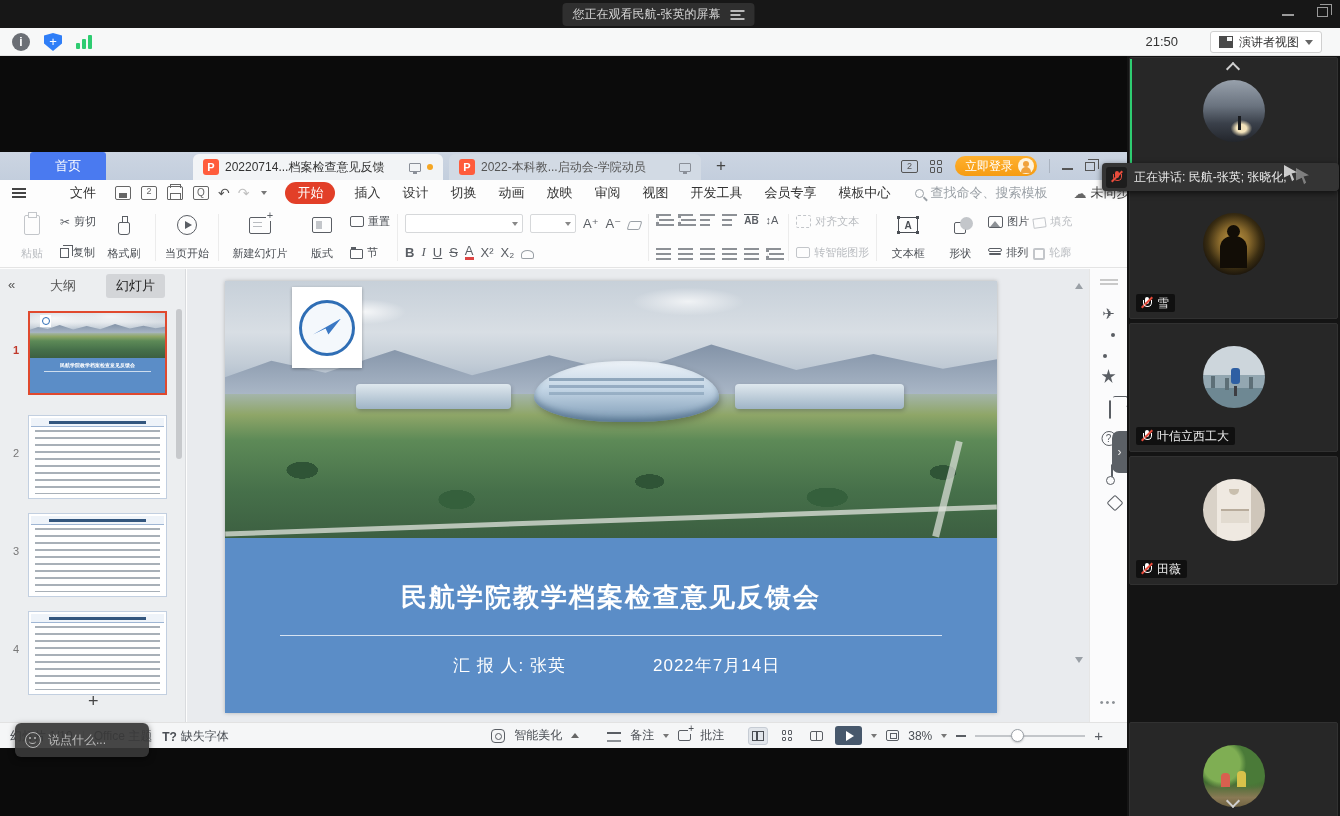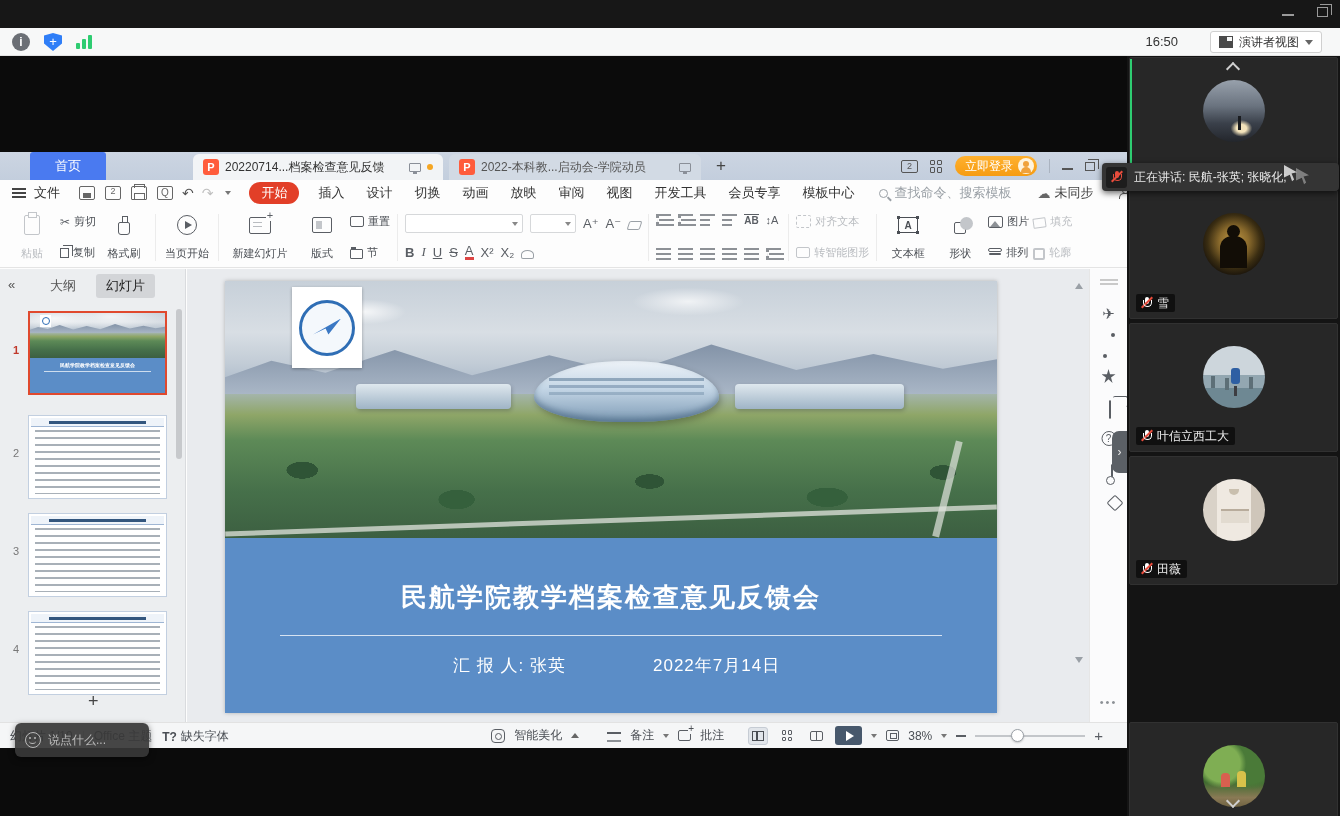--- a/index.html
+++ b/index.html
@@ -58,21 +58,21 @@
   .loginava { width:16px; height:16px; border-radius:50%; background:#fff4de; position:relative; }
   .loginava::before { content:""; position:absolute; left:5px; top:3px; width:6px; height:6px; border-radius:50%; background:#f0a23c; }
   .loginava::after { content:""; position:absolute; left:3px; top:9px; width:10px; height:6px; border-radius:5px 5px 0 0; background:#f0a23c; }
   .tb-div { width:1px; height:14px; background:#aab3c0; }
   .wmin { width:11px; height:2px; background:#555; margin-top:6px; }
   .wrest { width:10px; height:9px; border:1.3px solid #555; position:relative; }
   .wrest::before { content:""; position:absolute; left:2px; top:-4px; width:10px; height:9px; border:1.3px solid #555; border-bottom:none; border-left:none; }
 
   
   .menubar { position:absolute; left:0; top:28px; width:100%; height:26px; background:#fdfdfd; display:flex; align-items:center; font-size:13px; color:#333; }
-  .menubar > * { flex:none; }
+  .menubar > * { flex:none;margin-left:36px; }
   .hamb { width:14px; height:10px; border-top:2px solid #444; border-bottom:2px solid #444; position:relative; margin:0 8px 0 12px; }
   .hamb::after { content:""; position:absolute; left:0; top:2px; width:14px; height:2px; background:#444; }
   .filelbl { margin-right:14px; }
   .mico { width:16px; height:14px; border:1.4px solid #666; border-radius:2px; position:relative; margin:0 5px; }
   .mico.save::before { content:""; position:absolute; left:3px; top:6px; width:8px; height:5px; background:#666; }
   .mico.exp::before { content:"2"; position:absolute; left:0; top:-1px; right:0; font-size:9px; color:#666; text-align:center; }
   .mico.print { border-radius:2px 2px 1px 1px; }
   .mico.print::before { content:""; position:absolute; left:2px; top:-3px; width:9px; height:3px; border:1.2px solid #666; border-bottom:none; }
   .mico.print::after { content:""; position:absolute; left:2px; top:6px; width:9px; height:5px; background:#fdfdfd; border:1px solid #666; }
   .mico.prev::before { content:"Q"; position:absolute; left:0; right:0; top:0; text-align:center; font-size:10px; color:#666; }
@@ -148,21 +148,21 @@
   .arrgic { width:14px; height:4px; border:1.2px solid #5a5e64; border-radius:2px; box-shadow:0 4px 0 -1px #5a5e64, 0 8px 0 -2px #5a5e64; margin-top:-6px; }
   .fillic { width:13px; height:10px; border:1.4px solid #c3c6ca; transform:rotate(-8deg); border-radius:1px; margin-top:3px; }
   .outlic { width:12px; height:12px; border:2px solid #c3c6ca; border-radius:2px; margin-top:2px; }
   .alt1 { width:15px; height:13px; border:1.3px dashed #c3c6ca; border-radius:2px; }
   .smarti { width:14px; height:11px; border:1.3px solid #c3c6ca; border-radius:2px; }
 
   
   .wbody { position:absolute; left:0; top:117px; width:100%; height:453px; }
   .lpanel { position:absolute; left:0; top:0; width:186px; height:100%; background:#eceef0; border-right:1px solid #d9dbde; }
   .collapse { position:absolute; left:8px; top:8px; color:#555; font-size:13px; letter-spacing:-2px; }
-  .ptabs { position:absolute; left:44px; top:5px; display:flex; gap:14px; font-size:13px; color:#555; }
+  .ptabs { position:absolute; left:44px; top:5px; display:flex; gap:24px; font-size:13px; color:#555; }
   .ptab.sel { background:#d3d5d8; border-radius:3px; padding:3px 10px; color:#222; }
   .ptab { padding:3px 6px; }
   .thumbnum { position:absolute; left:13px; font-size:11px; color:#777; }
   .thumbnum.sel { color:#c0392b; font-weight:bold; }
   .thumb { position:absolute; left:28px; width:139px; height:84px; background:#fff; border:1px solid #c2cfe0; overflow:hidden; }
   .thumb.sel { border:2px solid #e0492e; }
   .t-lines { position:absolute; left:6px; right:6px; top:14px; bottom:4px; background:repeating-linear-gradient(180deg,#a8b0b8 0 2px,transparent 2px 7px); }
   .t-head { position:absolute; left:2px; right:2px; top:2px; height:9px; background:#eef3f9; border-bottom:1px solid #9fb6d4; }
   .t-head::after { content:""; position:absolute; left:18px; right:18px; top:3px; height:3px; background:#33567e; }
   .addslide { position:absolute; left:88px; bottom:10px; font-size:18px; color:#444; }
@@ -295,33 +295,37 @@
   .tipmic { width:21px; height:21px; background:#1d1d1d; border-radius:3px; display:flex; align-items:center; justify-content:center; flex:none; }
   .tipmic .micw::before { background:#e74c3c; } .tipmic .micw::after { border-color:#e74c3c; }
   .speaktip .txt { color:#e8e8e8; font-size:12px; white-space:nowrap; overflow:hidden; }
   .cursor { position:absolute; right:42px; top:2px; width:13px; height:17px; background:#dcdcdc; clip-path:polygon(0 0,100% 42%,58% 50%,78% 86%,62% 95%,45% 58%,0 74%); opacity:.9; filter:drop-shadow(1px 1px 1px #000); }
   .cursor.ghost { right:30px; top:5px; opacity:.45; }
 </style>
 </head>
 <body>
 
 <div class="topbar">
+  <div class="banner-pill">
+    <span class="txt">您正在观看民航-张英的屏幕</span>
+    <span class="banner-menu"></span>
+  </div>
   <span class="win-ctl minbtn"></span>
   <span class="win-ctl restbtn"></span>
 </div>
 
 <div class="subbar">
   <span class="sub-ic info-ic">i</span>
   <span class="sub-ic shield-ic">+</span>
   <span class="sub-ic signal-ic">
       <i></i>
       <i></i>
       <i></i>
     </span>
-  <span class="clock">16:50</span>
+  <span class="clock">21:50</span>
   <div class="viewmode">
     <span class="layout-ic"></span>
     <span class="lbl">演讲者视图</span>
     <span class="caret-dn"></span>
   </div>
 </div>
 
 <div class="screen">
   <div class="wps">
 

